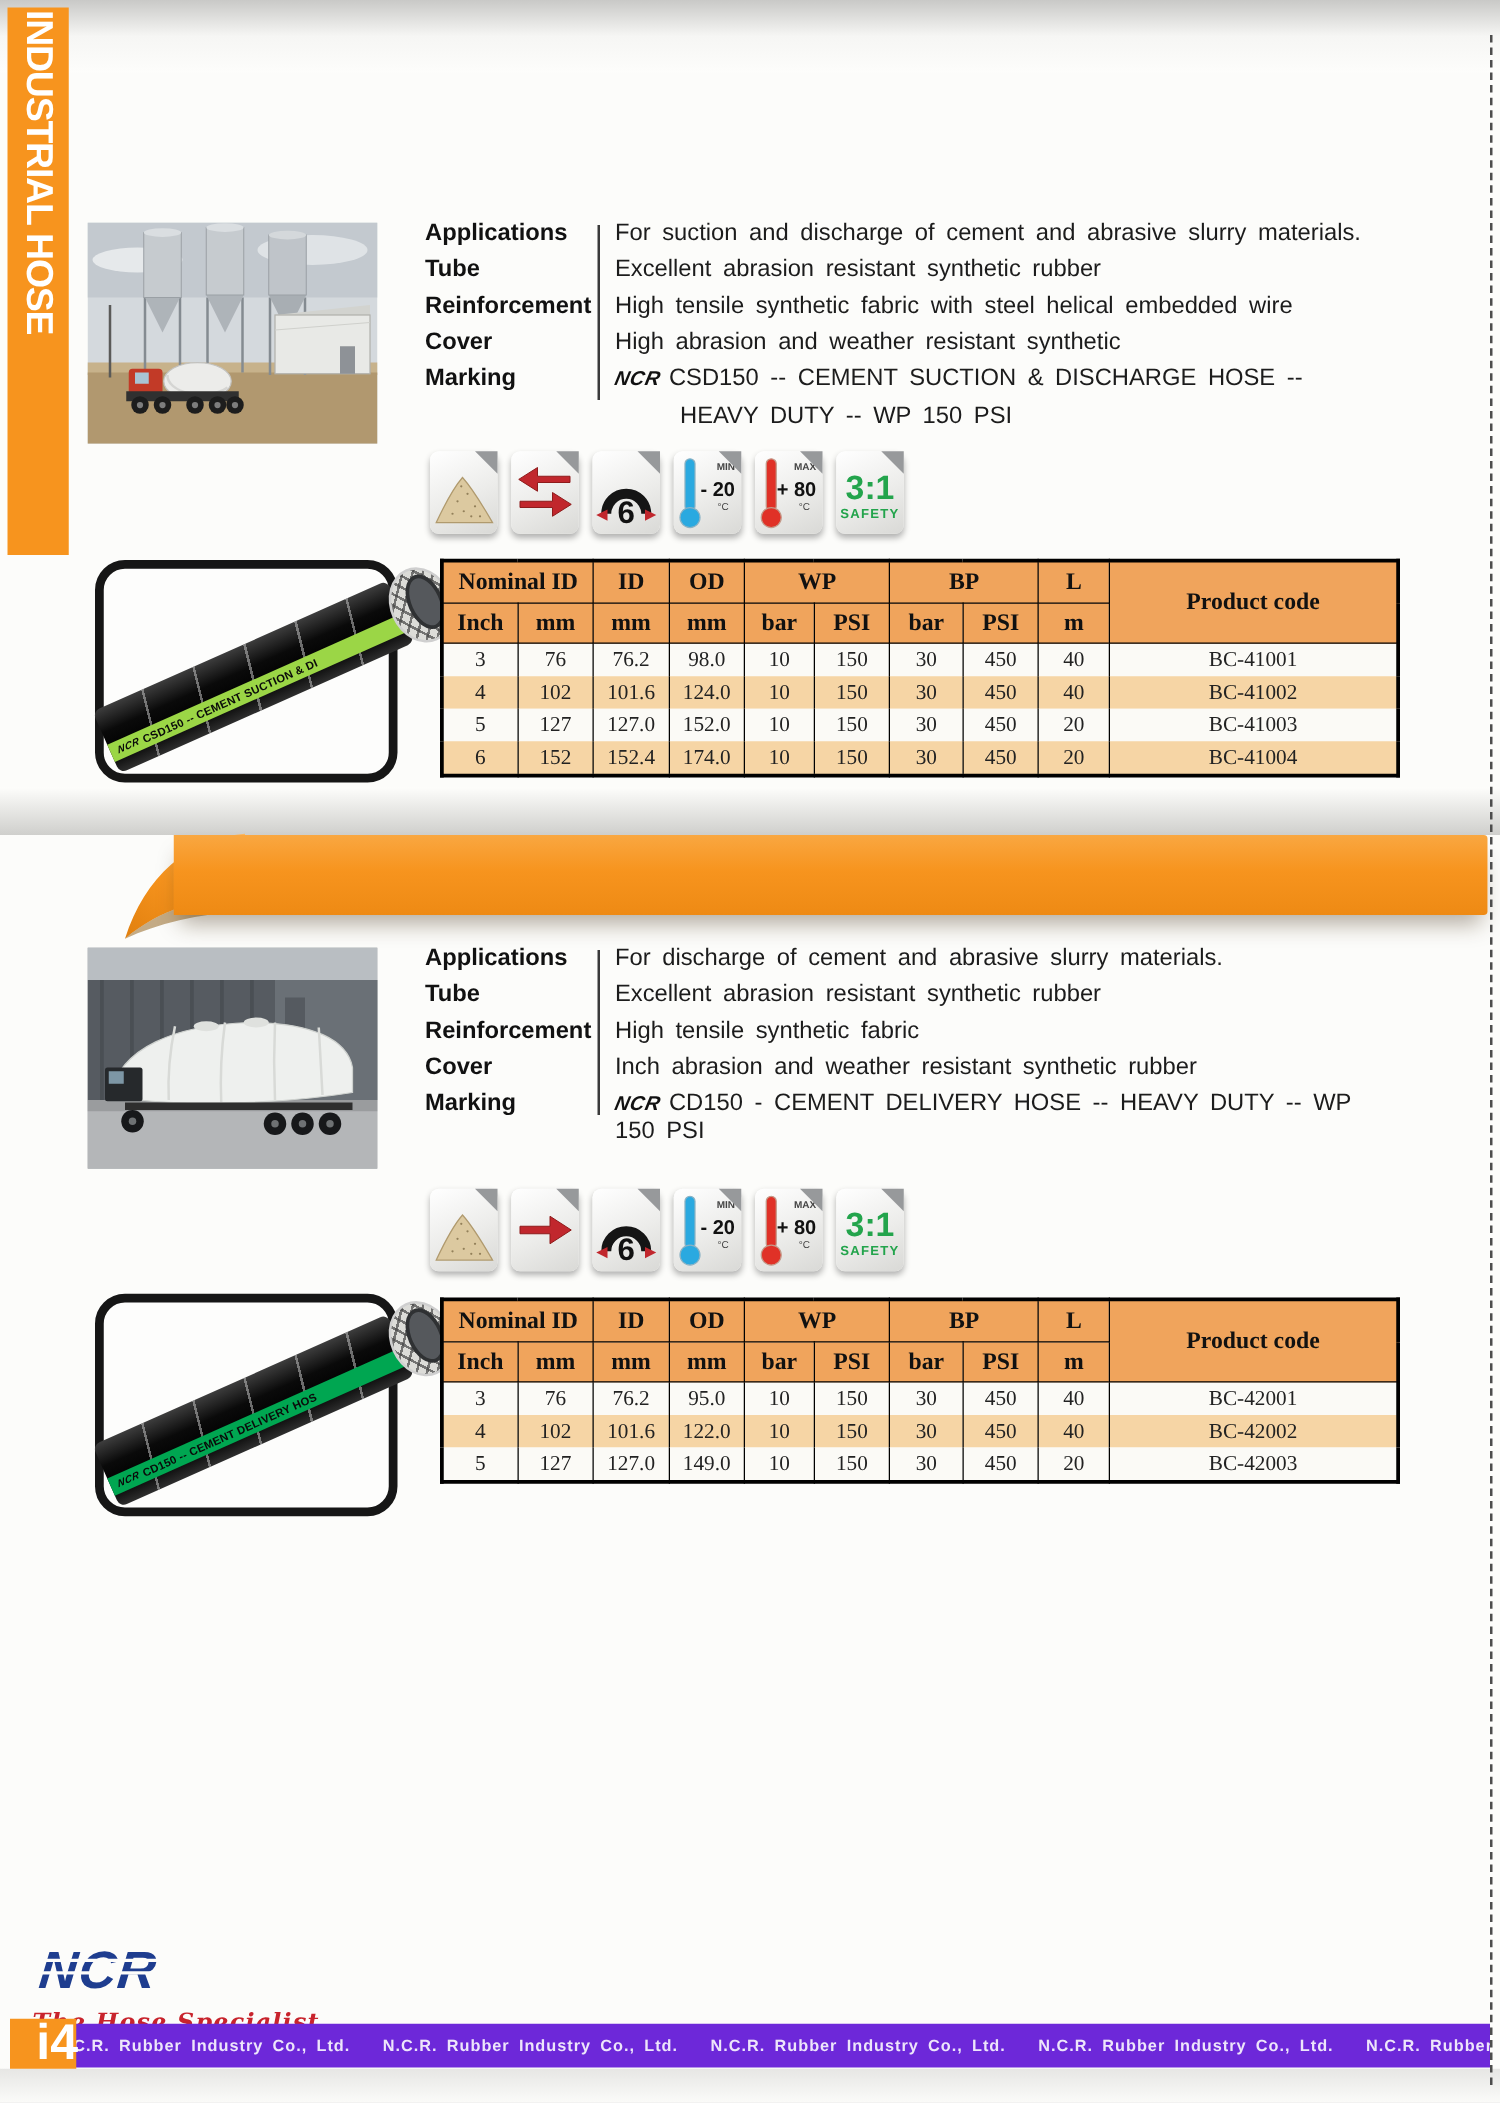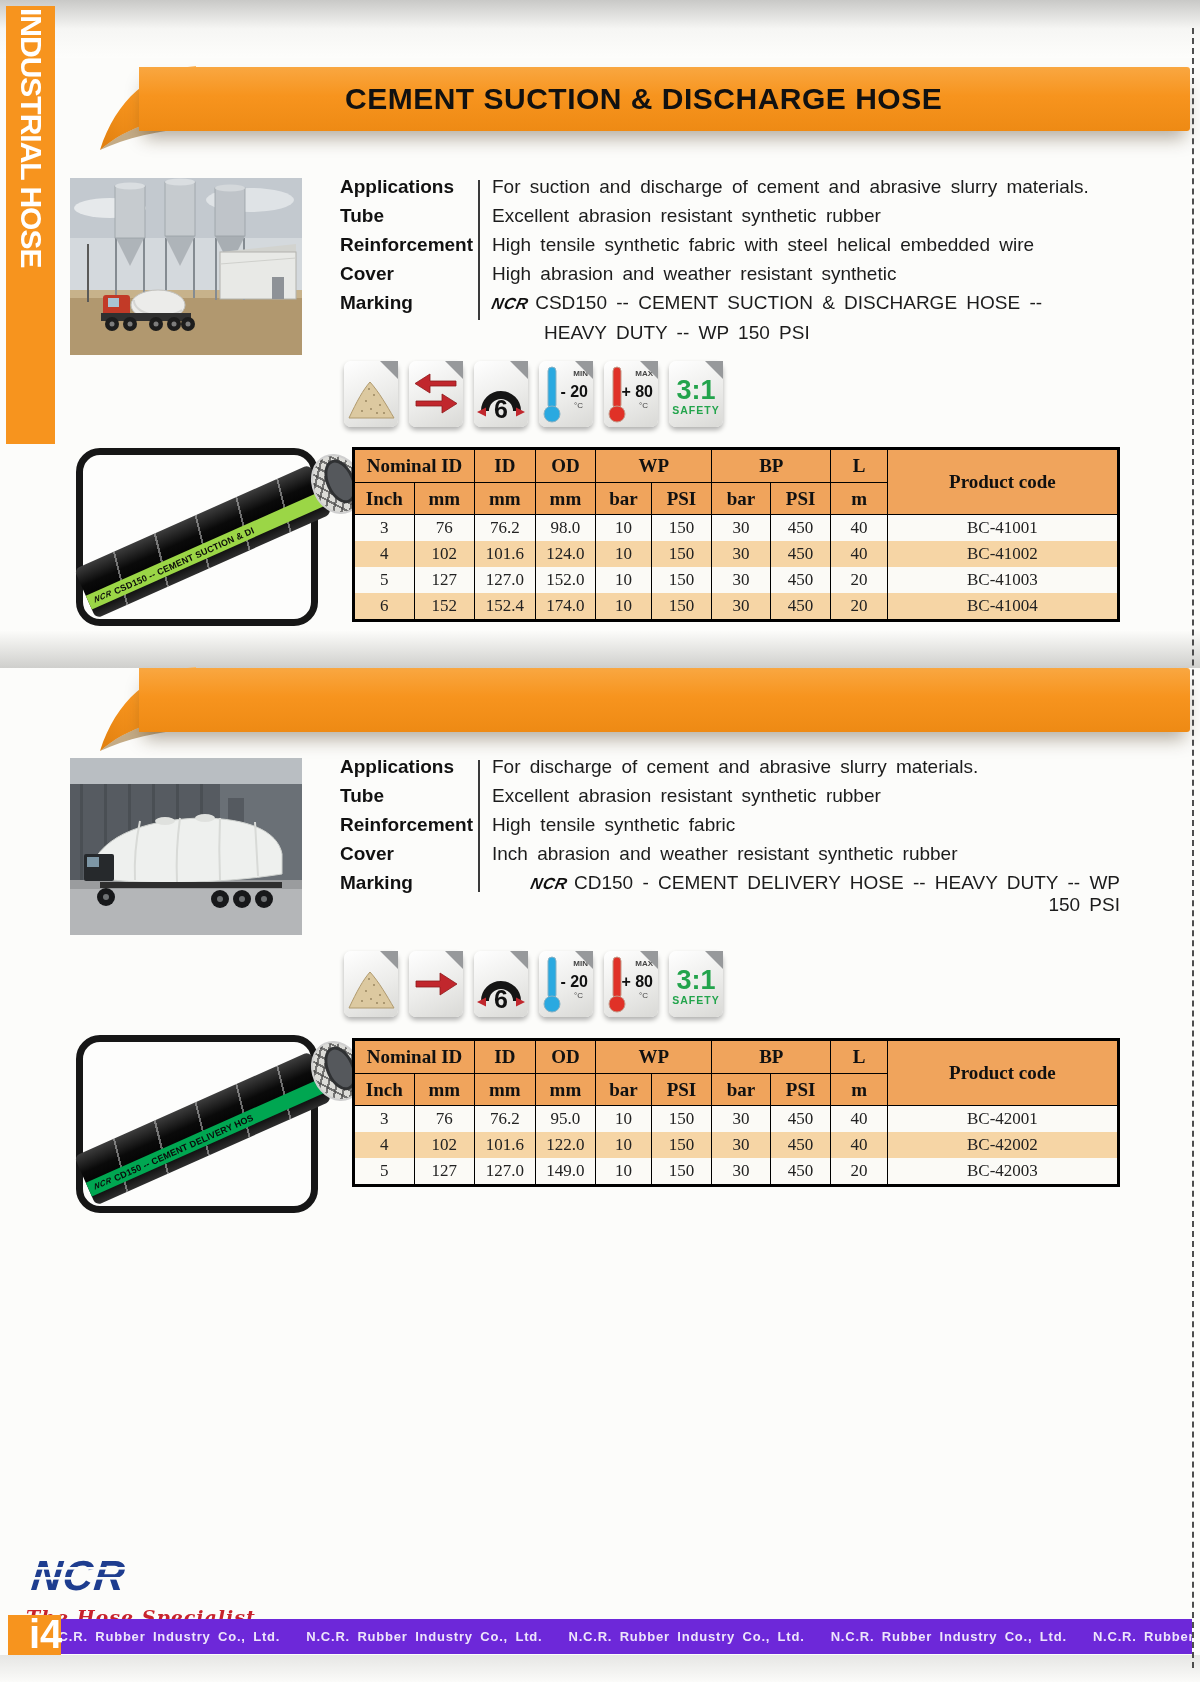--- a/index.html
+++ b/index.html
@@ -26,21 +26,21 @@
            font-size:30px;font-weight:bold;color:#111;letter-spacing:.5px;z-index:3;}
 
   
   .photo{position:absolute;width:232px;height:177px;z-index:3;}
   .photo svg{width:100%;height:100%;display:block;}
 
   
   .specs{position:absolute;left:340px;width:780px;z-index:3;}
   .spec-row{display:flex;margin-bottom:8px;font-size:19px;line-height:21px;}
   .spec-label{width:138px;flex:none;font-weight:bold;color:#111;}
-  .spec-value{padding-left:14px;word-spacing:4px;color:#1c1c1c;text-align:right;}
+  .spec-value{padding-left:14px;word-spacing:4px;color:#1c1c1c;}
   .marking2{margin-left:52px;}
   .spec-divider{position:absolute;width:2px;background:#3a3a3a;z-index:3;}
   .ncr-mark{display:inline-block;font-style:italic;font-weight:900;font-size:16px;
            transform:skewX(-12deg);letter-spacing:.5px;margin-right:7px;color:#111;}
 
   
   .icons-row{position:absolute;left:344px;display:flex;gap:11px;z-index:3;}
   .icon-card{position:relative;width:54px;height:66px;border-radius:7px;
            background:linear-gradient(155deg,#ffffff,#ececea 55%,#d9d9d6);
            box-shadow:0 3px 5px rgba(0,0,0,.3);}
@@ -102,35 +102,20 @@
 
 <div class="page">
   <div class="shade top-shade"></div>
   <div class="shade mid-shade"></div>
   <div class="shade bottom-shade"></div>
 
   <div class="sidebar">
     <div class="sidebar-label">INDUSTRIAL HOSE</div>
   </div>
 
-  <div class="band" style="top:67px;">
-    <svg class="band-curl" viewBox="0 0 112 92">
-      <defs>
-        <linearGradient id="curl-g1" x1="0" y1="1" x2="1" y2="0">
-          <stop offset="0" stop-color="#e07f0e"></stop>
-            <stop offset="0.45" stop-color="#f7941e"></stop>
-            <stop offset="1" stop-color="#fcb860"></stop>
-        </linearGradient>
-      </defs>
-      <path d="M110,2 C64,6 30,36 14,86 C42,62 74,54 110,52 Z" fill="url(#curl-g1)"></path>
-      <path d="M14,86 C42,62 74,54 110,52 L110,64 C72,66 40,74 14,86 Z" fill="#8c5a10" opacity="0.5"></path>
-    </svg>
-    <div class="band-rect"></div>
-    <div class="band-title">CEMENT SUCTION &amp; DISCHARGE HOSE</div>
-  </div>
 
   <div class="photo" style="left:70px;top:178px;">
     <svg viewBox="0 0 232 177" preserveAspectRatio="none">
       <rect width="232" height="177" fill="#d4d9dd"></rect>
       <rect width="232" height="60" fill="#c3c9cf"></rect>
       <ellipse cx="40" cy="30" rx="36" ry="10" fill="#e6e9eb"></ellipse>
       <ellipse cx="180" cy="22" rx="44" ry="12" fill="#dfe3e6"></ellipse>
       <rect y="112" width="232" height="10" fill="#c7b28b"></rect>
       <rect y="120" width="232" height="57" fill="#b1986f"></rect>
       <rect x="17" y="66" width="2" height="58" fill="#5a5a58"></rect>

